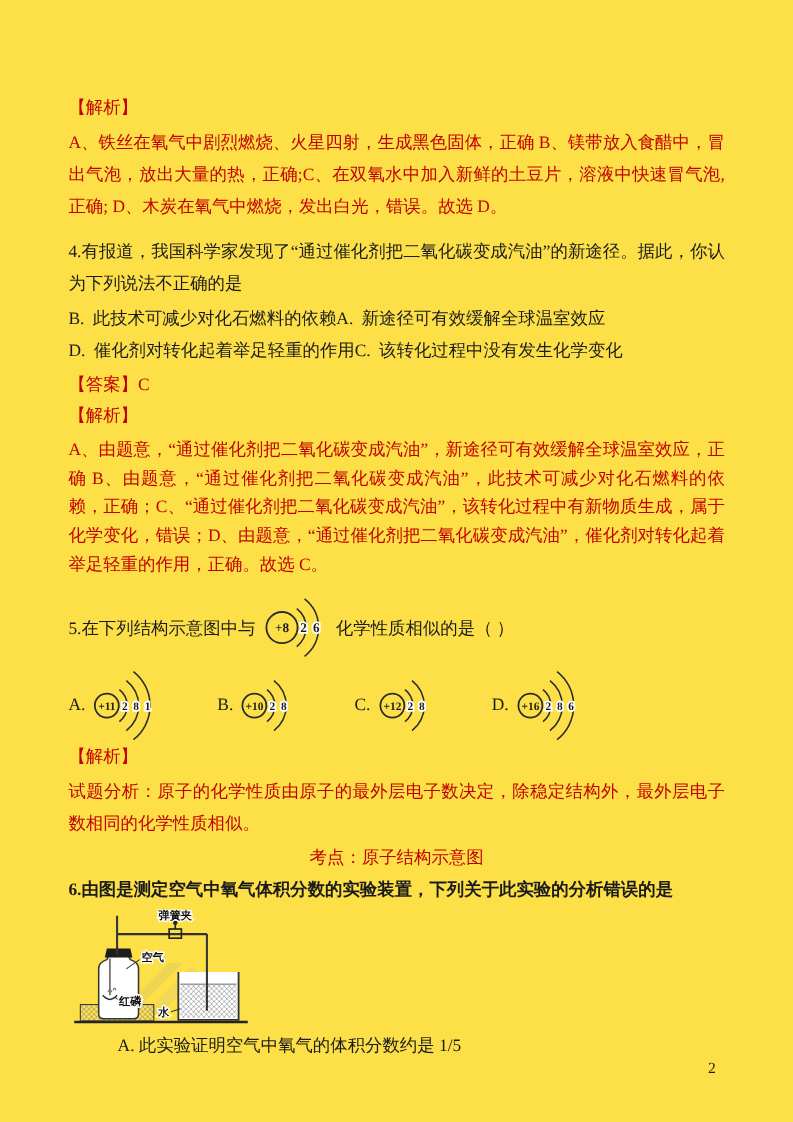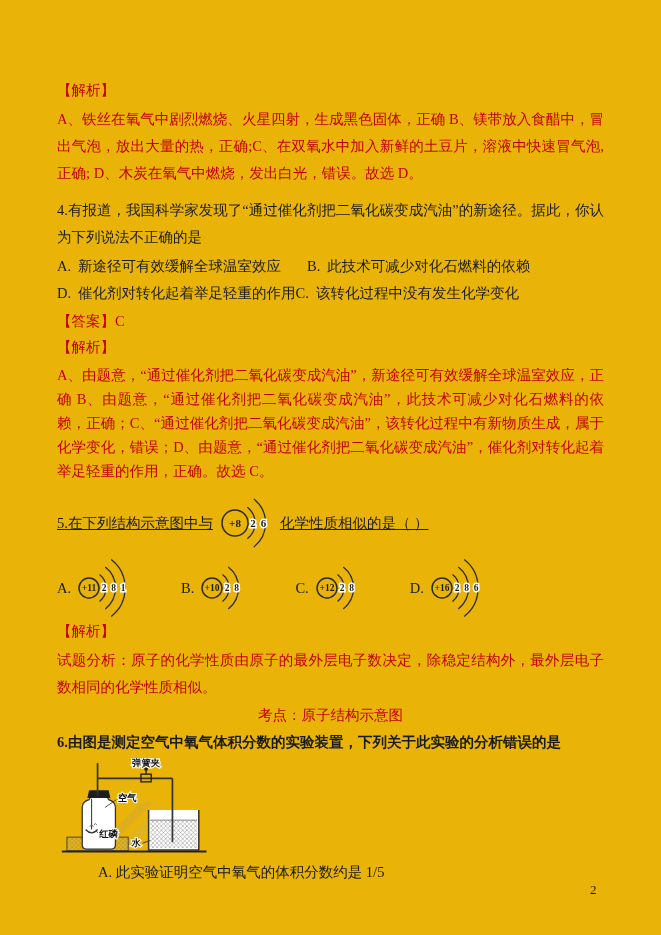--- a/index.html
+++ b/index.html
@@ -1,38 +1,38 @@
 <!DOCTYPE html>
 <html><head>
 <meta charset="utf-8">
 <style>
   html,body { margin:0; padding:0; background:#888; }
   .page {
     position:relative;
     width:661px; height:935px;
     margin:0 auto;
-    background:#eab308;
+    background:#fde047;
     font-family:"Liberation Serif","DejaVu Serif",serif;
     font-size:14.5px;
     color:#1b1b1b;
     box-sizing:border-box;
     padding:80px 57px 0 57px;
     overflow:hidden;
   }
   .red { color:#c30000; }
   .ana-header { line-height:20px; margin:0 0 6px 0; }
   p.body { margin:0 0 10px 0; line-height:27px; text-align:justify; }
   p.body-tight { margin:0 0 6px 0; line-height:24px; text-align:justify; }
   p.stem { margin:0 0 2px 0; line-height:27px; text-align:justify; }
   .opt-row { line-height:27px; display:flex; }
   .opt-row .opt { display:inline-block; }
   .opt-row .opt.first { width:250px; }
   .opt .lbl { margin-right:7px; }
   .answer-line { line-height:24px; margin:2px 0 2px 0; }
-  .q5-stem { margin:4px 0 2px 0; display:flex; align-items:center; flex-wrap:nowrap;text-decoration:underline; }
+  .q5-stem { margin:4px 0 2px 0; display:flex; align-items:center; flex-wrap:nowrap; }
   .q5-stem .txt { white-space:nowrap; }
   .inline-atom { display:inline-block; margin:0 6px; }
   .q5-options { display:flex; align-items:center; gap:48px; margin:0 0 4px 0; height:58px; }
   .q5opt { display:flex; align-items:center; }
   .q5opt .optlabel { margin-right:5px; }
   .atom { display:inline-block; line-height:0; }
   .kaodian { line-height:24px; margin:2px 0 2px 0;text-align:center; }
   .apparatus-wrap { margin:2px 0 2px 2px; line-height:0; }
   .q6-opta { line-height:27px; margin-top:4px;margin-left:41px; }
   .page-number {
@@ -44,22 +44,22 @@
 </head>
 <body>
 
 <div class="page">
 
   <div class="ana-header red">【解析】</div>
   <p class="body red">A、铁丝在氧气中剧烈燃烧、火星四射，生成黑色固体，正确 B、镁带放入食醋中，冒出气泡，放出大量的热，正确;C、在双氧水中加入新鲜的土豆片，溶液中快速冒气泡,正确; D、木炭在氧气中燃烧，发出白光，错误。故选 D。</p>
 
   <p class="stem">4.有报道，我国科学家发现了“通过催化剂把二氧化碳变成汽油”的新途径。据此，你认为下列说法不正确的是</p>
   <div class="opt-row">
+    <span class="opt"><span class="lbl">B.</span><span>此技术可减少对化石燃料的依赖</span></span>
     <span class="opt first"><span class="lbl">A.</span><span>新途径可有效缓解全球温室效应</span></span>
-    <span class="opt"><span class="lbl">B.</span><span>此技术可减少对化石燃料的依赖</span></span>
   </div>
   <div class="opt-row">
     <span class="opt"><span class="lbl">D.</span><span>催化剂对转化起着举足轻重的作用</span></span>
     <span class="opt first"><span class="lbl">C.</span><span>该转化过程中没有发生化学变化</span></span>
   </div>
   <div class="answer-line red">
     <span>【答案】</span><span>C</span>
   </div>
   <div class="ana-header red" style="margin-top:4px;">【解析】</div>
   <p class="body-tight red">A、由题意，“通过催化剂把二氧化碳变成汽油”，新途径可有效缓解全球温室效应，正确 B、由题意，“通过催化剂把二氧化碳变成汽油”，此技术可减少对化石燃料的依赖，正确；C、“通过催化剂把二氧化碳变成汽油”，该转化过程中有新物质生成，属于化学变化，错误；D、由题意，“通过催化剂把二氧化碳变成汽油”，催化剂对转化起着举足轻重的作用，正确。故选 C。</p>

